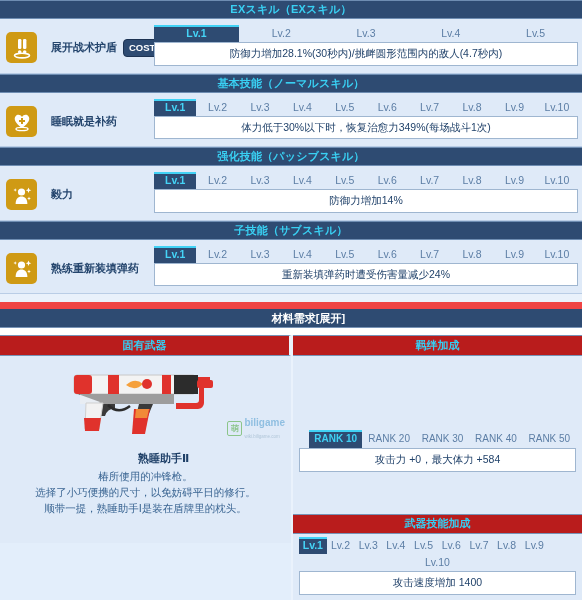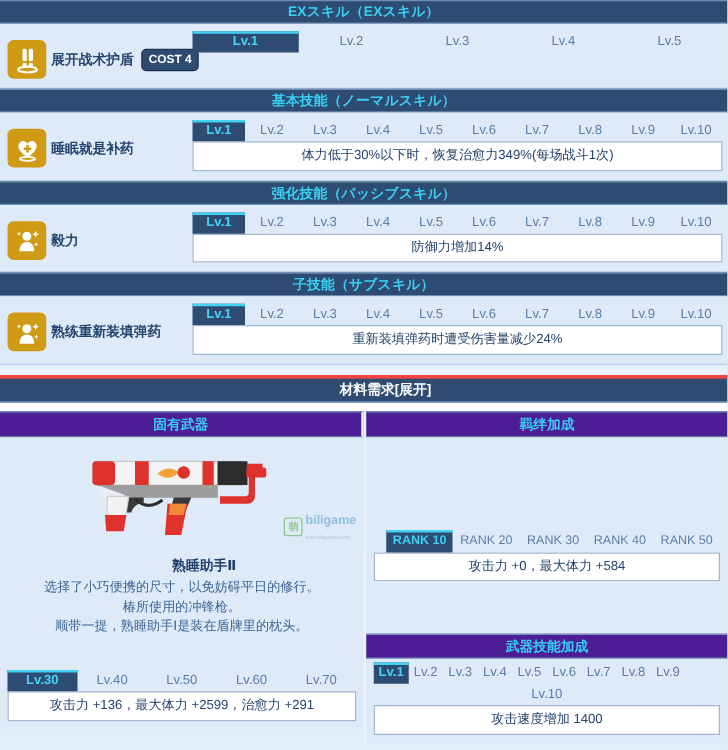--- a/index.html
+++ b/index.html
@@ -40,21 +40,21 @@
   }
   .sk-icon{
     width:31px;height:31px;flex:0 0 31px;
     background:#cf9a14;
     border-radius:5px;
     display:flex;align-items:center;justify-content:center;
     position:relative;
   }
   .sk-icon svg{display:block;}
   .sk-name{
-    margin-left:4px;
+    margin-left:14px;
     font-size:11px;font-weight:bold;color:#24456d;
     white-space:nowrap;
   }
   .cost-badge{
     margin-left:6px;
     background:#2e4b72;
     color:#ffffff;
     font-size:9.5px;font-weight:bold;
     border-radius:4px;
     padding:2px 5px 3px 5px;
@@ -92,32 +92,32 @@
   
   .mat-gap{height:8px;background:#e9f1fb;}
   .mat-bar{
     height:18px;
     background:#2e4b72;
     color:#ffffff;
     font-weight:bold;
     font-size:11px;
     display:flex;align-items:center;justify-content:center;
     position:relative;
-    border-top:3px solid #ef4444;
+    border-top:7px solid #ef4444;
     border-bottom:1px solid #7793b6;
     padding-left:35px;
   }
   .thin-white{height:7px;background:#ffffff;}
 
   
   .cols{display:flex;width:582px;}
   .col{width:291px;}
   .col-head{
     height:19px;
-    background:#4c1d95;
+    background:#b91c1c;
     color:#35cdf2;
     font-size:11px;font-weight:bold;
     display:flex;align-items:center;justify-content:center;
     border-top:1px solid #7793b6;
     border-bottom:1px solid #7793b6;
   }
   .col-left .col-head{border-right:2px solid #eaf2fc;}
   .col-body{background:#dfeaf8;}
   .weapon-img{
     height:92px;
@@ -185,20 +185,21 @@
       <span class="cost-badge">COST 4</span>
     </div>
     <div class="skill-right">
       <div class="lv-tabs">
         <div class="lv-tab active">Lv.1</div>
         <div class="lv-tab">Lv.2</div>
         <div class="lv-tab">Lv.3</div>
         <div class="lv-tab">Lv.4</div>
         <div class="lv-tab">Lv.5</div>
       </div>
+      <div class="desc-box">防御力增加28.1%(30秒内)/挑衅圆形范围内的敌人(4.7秒内)</div>
     </div>
   </div>
 
   <div class="sec-bar">基本技能（ノーマルスキル）</div>
   <div class="skill-row">
     <div class="skill-left">
       <div class="sk-icon">
         <svg width="22" height="22" viewBox="0 0 22 22">
           <path d="M11 18 C4 13 2.5 9 4.6 6.3 C6.5 3.9 9.4 4.6 11 7 C12.6 4.6 15.5 3.9 17.4 6.3 C19.5 9 18 13 11 18 Z" fill="#fff"></path>
           <rect x="10" y="8" width="2" height="6" fill="#cf9a14"></rect>
@@ -328,35 +329,25 @@
           <div class="wm">
             <span class="wm-box">萌</span>
             <span>
               <span class="wm-t">biligame</span><br>
               <span class="wm-s">wiki.biligame.com</span>
             </span>
           </div>
         </div>
         <div class="w-name">熟睡助手Ⅱ</div>
         <div class="w-desc">
+          <div>椿所使用的冲锋枪。</div>
           <div>选择了小巧便携的尺寸，以免妨碍平日的修行。</div>
-          <div>椿所使用的冲锋枪。</div>
           <div>顺带一提，熟睡助手Ⅰ是装在盾牌里的枕头。</div>
         </div>
         <div class="spacer-fill" style="height:20px"></div>
-        <div class="bottom-block">
-          <div class="lv-tabs">
-            <div class="lv-tab active">Lv.30</div>
-            <div class="lv-tab">Lv.40</div>
-            <div class="lv-tab">Lv.50</div>
-            <div class="lv-tab">Lv.60</div>
-            <div class="lv-tab">Lv.70</div>
-          </div>
-          <div class="desc-box">攻击力 +136，最大体力 +2599，治愈力 +291</div>
-        </div>
       </div>
     </div>
 
     <div class="sep-v"></div>
 
     <div class="col" style="width:289px">
       <div class="col-head">羁绊加成</div>
       <div class="col-body">
         <div class="spacer-fill" style="height:70px"></div>
         <div class="rank-wrap">

